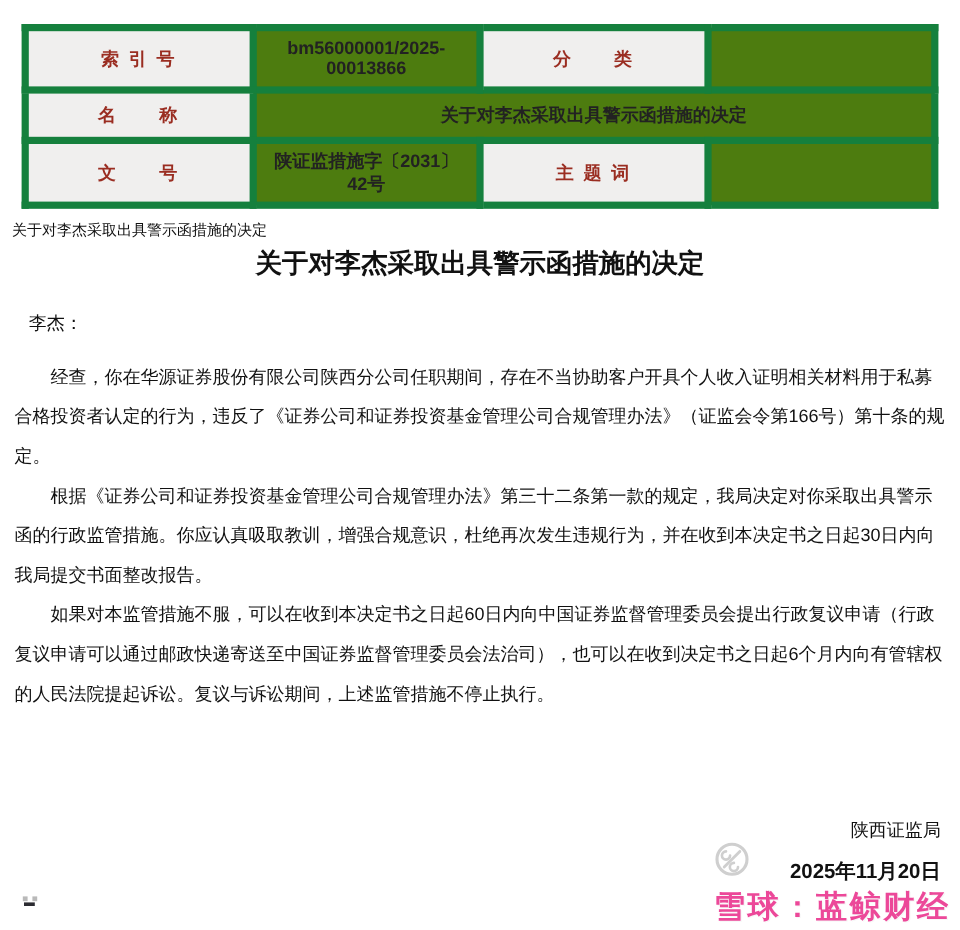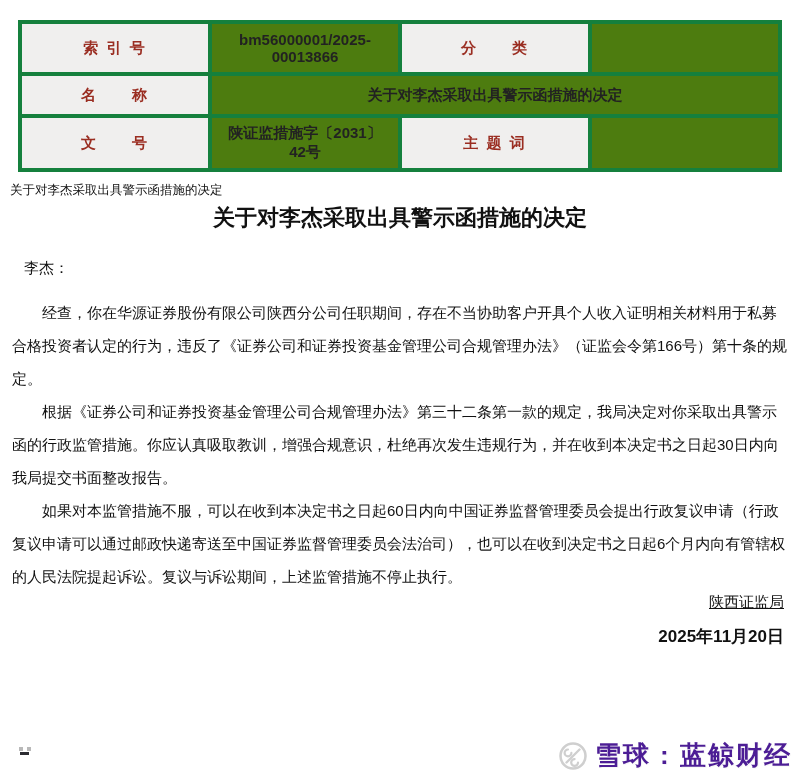--- a/index.html
+++ b/index.html
@@ -7,21 +7,21 @@
     width:800px;height:775px;position:relative;overflow:hidden;
     background:#ffffff;color:#1a1a1a;
     font-family:"Liberation Sans","DejaVu Sans",sans-serif;
   }
   
   .meta-table{
     border-collapse:collapse;table-layout:fixed;
     width:764px;margin:20px 18px 0 18px;
   }
   .meta-table td{
-    border:4px solid #15803d;
+    border:6px solid #15803d;
     text-align:center;vertical-align:middle;
     padding:4px 10px;font-size:15px;
     word-break:break-word;
     margin-left:48px;
   }
   .meta-table td.lbl{
     background:#f0efee;color:#9a2d21;
     font-weight:bold;letter-spacing:2px;
   }
   .meta-table td.val{
@@ -37,27 +37,27 @@
     font-size:22px;font-weight:bold;color:#111;line-height:30px;
   }
   .doc-body{
     margin:18px 12px 0 12px;font-size:15px;line-height:33px;color:#111;
   }
   .doc-body .salutation{margin:12px;}
   .doc-body p.para{margin:0;text-indent:2em;}
   .sign-block{
     text-align:right;padding-right:16px;color:#111;
   }
-  .signer{font-size:15px;text-decoration:underline;}
+  .signer{margin-top:88px;font-size:15px;}
   .sign-date{margin-top:13px;font-size:17px;font-weight:bold;}
   
   .watermark{
     position:absolute;right:8px;bottom:2px;
-    display:flex;align-items:center;gap:7px;
-    color:#4c1d95;user-select:none;
+    display:flex;gap:7px;
+    color:#ec4899;user-select:none;flex-direction:column;
   }
   .watermark .wm-text{
     font-size:26px;font-weight:bold;letter-spacing:2px;
     text-shadow:1px 1px 0 #f7f7f7;
   }
   .wm-icon{display:inline-block;width:30px;height:30px;}
   
   .artifact{position:absolute;left:18px;top:747px;width:16px;height:10px;}
   .artifact .dot-a,.artifact .dot-b{
     position:absolute;top:0;width:4px;height:4px;background:#b9b9b9;

